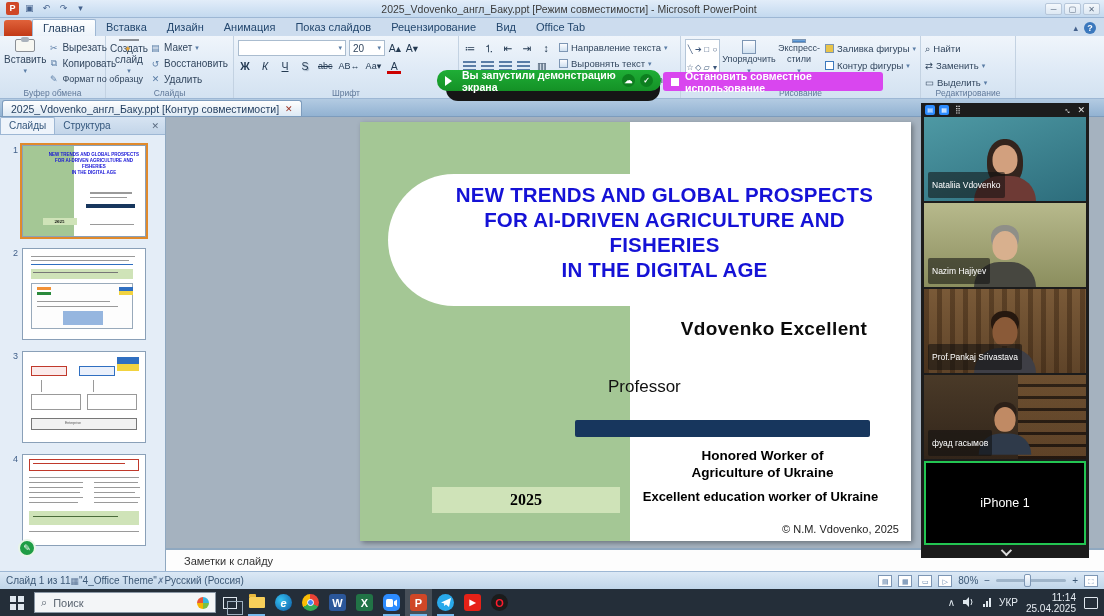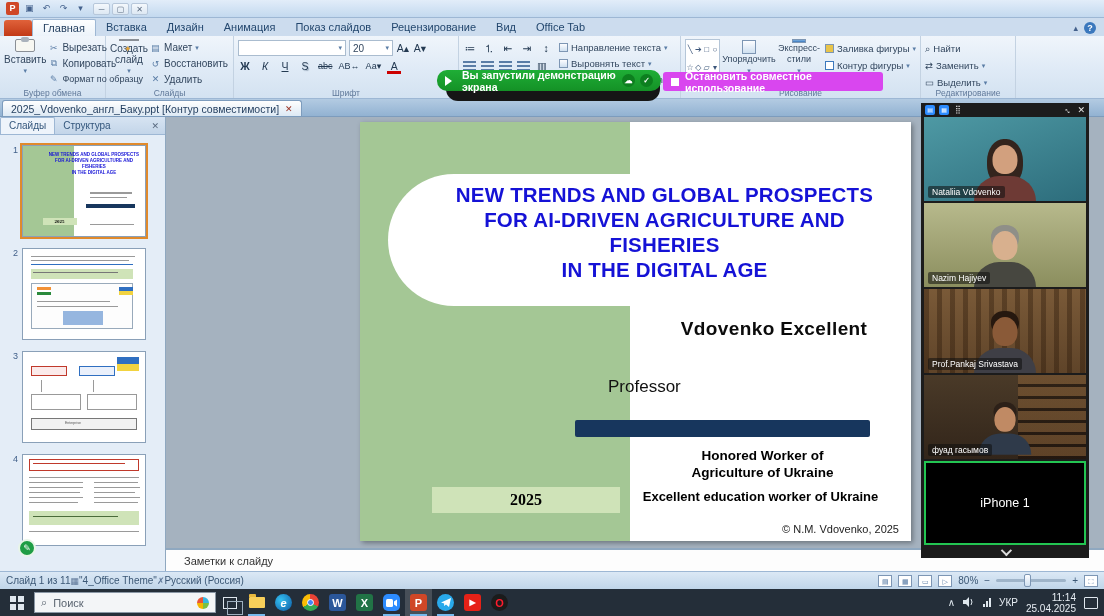--- a/index.html
+++ b/index.html
@@ -177,21 +177,21 @@
   .videopanel { position:absolute; left:921px; top:103px; width:168px; height:455px; background:#1c1c1c;
     z-index:60; display:flex; flex-direction:column; }
   .vp-head { height:14px; display:flex; align-items:center; gap:4px; padding:1px 4px; }
   .vpic { width:10px; height:10px; border-radius:2px; background:#2d8cff; color:#fff; font-size:6px;
     line-height:10px; text-align:center; }
   .vpic.ghost { background:transparent; color:#e8e8e8; font-size:8px; }
   .vp-expand { margin-left:auto; color:#e8e8e8; font-size:9px; transform:rotate(45deg); }
   .vp-x { color:#e8e8e8; font-size:9px; }
   .vtile { position:relative; margin:1px 3px; height:84px; background:#333; overflow:hidden; flex:none; }
   .vname { position:absolute; left:4px; bottom:3px; font-size:8.5px; color:#fff;
-    background:rgba(15,15,15,.55); padding:1px 4px; border-radius:2px; max-width:92%;
+    background:rgba(15,15,15,.55); padding:8px 4px; border-radius:2px; max-width:92%;
     white-space:nowrap; overflow:hidden; z-index:5; }
   .vp1 { background:linear-gradient(160deg,#4e99a4,#2d6d7c); }
   .vp2 { background:linear-gradient(180deg,#b7b98c,#8b8e5e); }
   .vp3 { background:linear-gradient(180deg,#7a5a38,#5f4429); }
   .vp3::before { content:''; position:absolute; inset:0;
     background:repeating-linear-gradient(90deg,rgba(35,18,5,.35) 0 5px,transparent 5px 13px); }
   .vp4 { background:linear-gradient(180deg,#4a3a28,#32251a); }
   .vp4::before { content:''; position:absolute; right:0; top:0; bottom:0; width:42%;
     background:repeating-linear-gradient(180deg,rgba(160,110,60,.4) 0 9px,rgba(20,10,5,.5) 9px 12px); }
   .vp5 { background:#000; border:2px solid #23c552; display:flex; align-items:center; justify-content:center; }
@@ -214,20 +214,21 @@
 <div id="app">
 
   <div class="titlebar">
     <div class="qat">
       <span class="qicon pp">P</span>
       <span class="qicon">▣</span>
       <span class="qicon">↶</span>
       <span class="qicon">↷</span>
       <span class="qicon">▾</span>
     </div>
+    <div class="wtitle">2025_Vdovenko_англ_Баку.ppt [Режим совместимости] - Microsoft PowerPoint</div>
     <div class="winbtns">
       <span>─</span>
       <span>▢</span>
       <span>✕</span>
     </div>
   </div>
 
   <div class="ribbontabs">
     <span class="filetab"></span>
     <span class="rtab active">Главная</span>
@@ -291,21 +292,21 @@
           </div>
       </div>
       <div class="rg-label">Слайды</div>
     </div>
 
     <div class="rg" style="width:225px">
       <div class="fontrow">
         <span class="box" style="width:108px">
             <span class="caret" style="margin-left:auto">▾</span>
           </span>
-        <span class="box" style="width:44px">
+        <span class="box" style="width:36px">
           <span>20</span>
             <span class="caret" style="margin-left:auto">▾</span>
           </span>
         <span class="glyphbtn">А▴</span>
         <span class="glyphbtn">А▾</span>
       </div>
       <div class="fontrow" style="gap:6px">
         <span class="glyphbtn" style="font-weight:bold">Ж</span>
         <span class="glyphbtn" style="font-style:italic">К</span>
         <span class="glyphbtn" style="text-decoration:underline">Ч</span>

